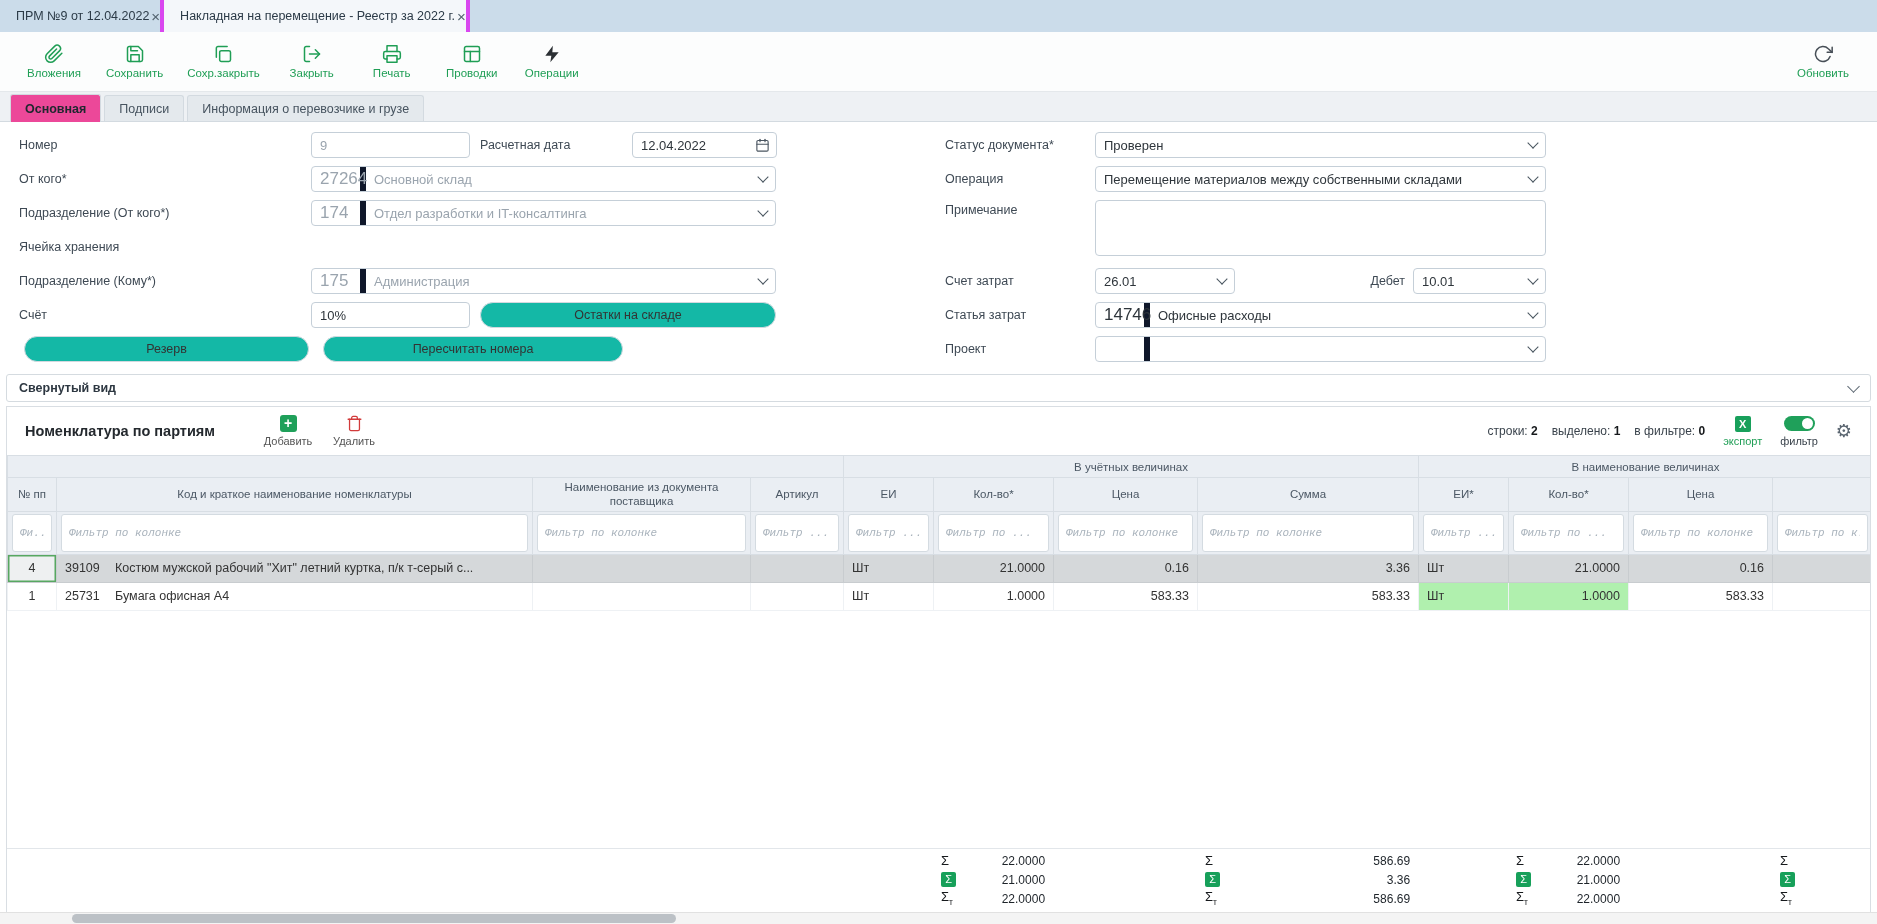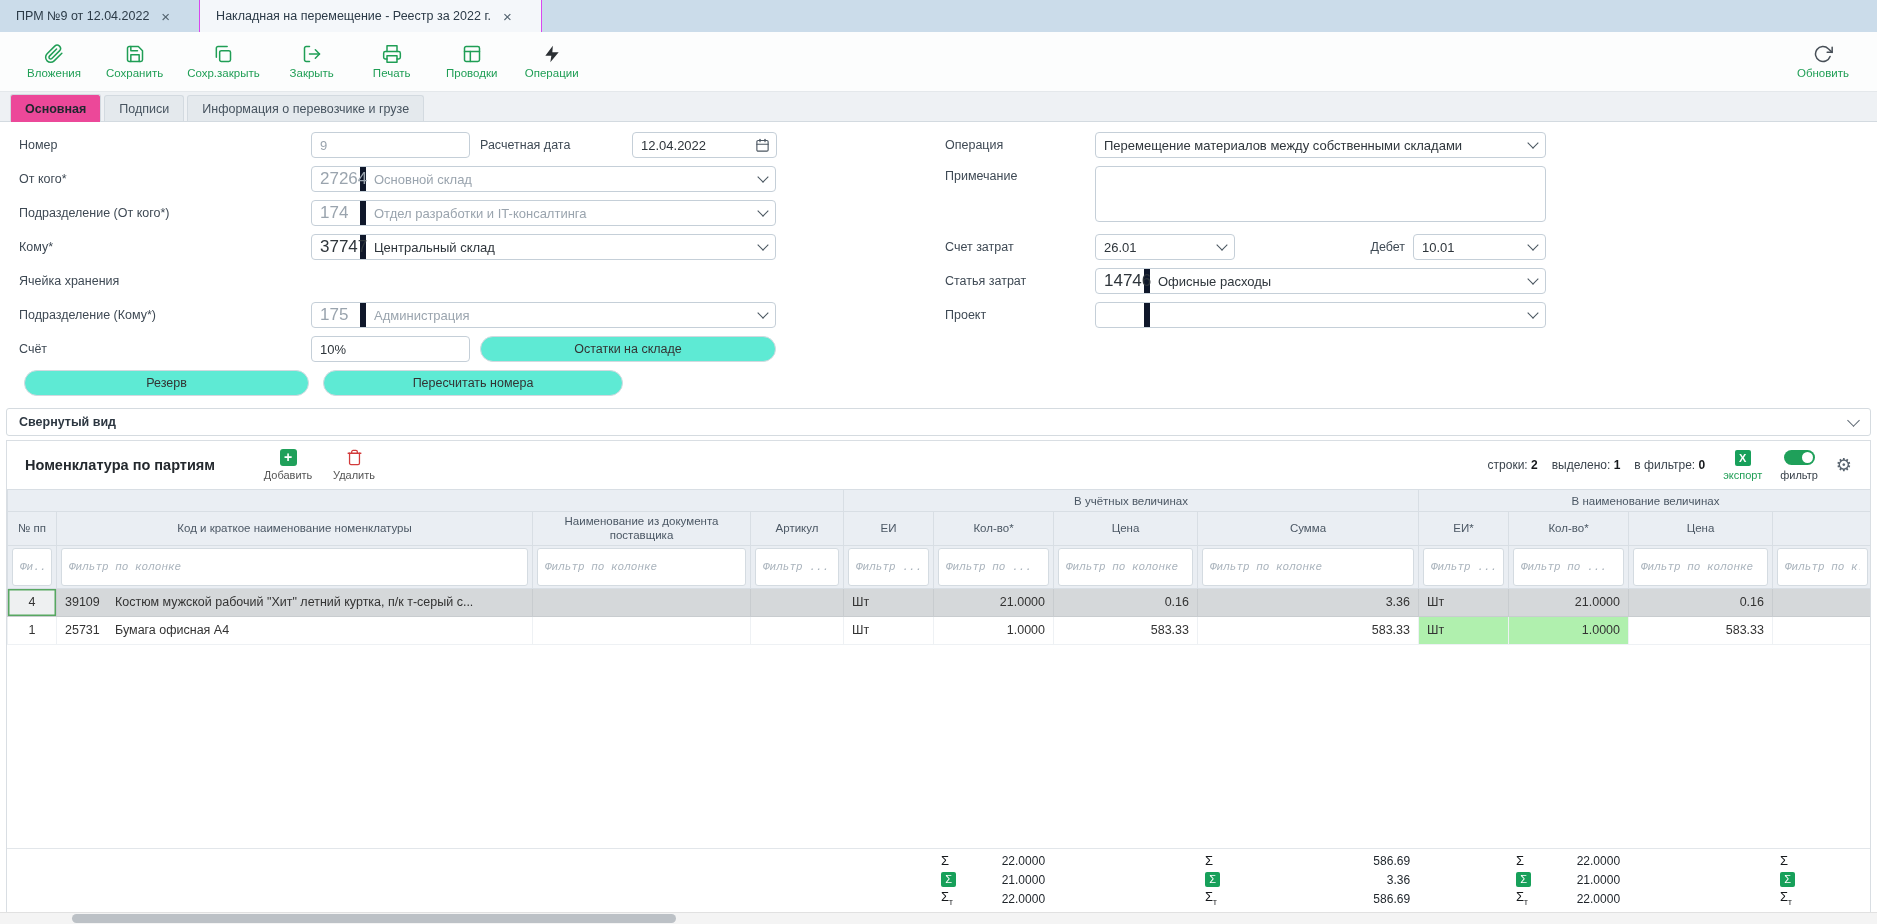--- a/index.html
+++ b/index.html
@@ -2,21 +2,21 @@
 <html><head>
 <meta charset="utf-8">
 <style>
   * { margin:0; padding:0; box-sizing:border-box; }
   html,body { width:1877px; height:924px; overflow:hidden; }
   body { font-family:"Liberation Sans", sans-serif; font-size:13px; color:#333; background:#fff; }
   .app { width:1877px; height:924px; display:flex; flex-direction:column; background:#fff; }
 
   
   .wtabs { height:32px; background:#cbdcea; display:flex; align-items:stretch; flex-shrink:0; }
-  .wtab { display:flex; align-items:center; gap:12px; padding:0 29px 0 16px; font-size:12.5px; color:#2b3a47; border-right:1px solid #d946ef; cursor:pointer; white-space:nowrap; }
+  .wtab { display:flex; align-items:center; gap:2px; padding:0 0 0 16px; font-size:12.5px; color:#2b3a47; border-right:4px solid #d946ef; cursor:pointer; white-space:nowrap; }
   .wtab.active { background:#f4f7fa; }
   .wtab .x { color:#51616d; font-size:15px; line-height:1; }
 
   
   .toolbar { height:60px; background:#fcfdfd; border-bottom:1px solid #e4e8eb; display:flex; align-items:center; padding:0 26px; gap:24px; flex-shrink:0; }
   .tbi { display:flex; flex-direction:column; align-items:center; gap:3px; min-width:56px; cursor:pointer; }
   .tbi .lbl { font-size:11.5px; color:#1f9e55; white-space:nowrap; }
   .toolbar .spacer { flex:1; }
 
   
@@ -40,21 +40,21 @@
   .inputbox.disabled input { color:#9aa4ae; }
   .combo { border:1px solid #c5cfd8; border-radius:4px; background:#fff; height:26px; display:flex; align-items:center; overflow:hidden; }
   .combo .code { width:54px; flex-shrink:0; padding-left:8px; font-size:17px; color:#2e353b; border-right:6px solid #0f172a; align-self:stretch; display:flex; align-items:center; }
   .combo .val { flex:1; padding-left:8px; font-size:13px; color:#2e353b; white-space:nowrap; overflow:hidden; }
   .combo.disabled .code, .combo.disabled .val { color:#9aa4ae; }
   .chev { width:24px; height:100%; display:flex; align-items:center; justify-content:center; flex-shrink:0; cursor:pointer; }
   .chev::before { content:""; width:7px; height:7px; border-right:1.6px solid #49555f; border-bottom:1.6px solid #49555f; transform:rotate(45deg); margin-top:-4px; }
   .datebox { width:145px; }
   .datebox .cal { padding:0 6px 0 2px; display:flex; align-items:center; }
   textarea.note { width:100%; height:56px; border:1px solid #c5cfd8; border-radius:4px; resize:none; outline:none; font:inherit; padding:4px 8px; }
-  .btn { height:26px; background:#5eead4; border:1px solid #d2d9df; border-radius:13px; font-size:12.5px; color:#333; display:flex; align-items:center; justify-content:center; cursor:pointer; white-space:nowrap; }
+  .btn { height:26px; background:#14b8a6; border:1px solid #d2d9df; border-radius:13px; font-size:12.5px; color:#333; display:flex; align-items:center; justify-content:center; cursor:pointer; white-space:nowrap; }
 
   
   .collapse-bar { margin:4px 6px; height:28px; border:1px solid #d5dbe0; border-radius:3px; display:flex; align-items:center; padding:0 12px; font-weight:700; font-size:12.5px; color:#2d3741; flex-shrink:0; background:#fff; }
   .collapse-bar .cchev { margin-left:auto; width:9px; height:9px; border-right:1.5px solid #5a6570; border-bottom:1.5px solid #5a6570; transform:rotate(45deg); margin-top:-4px; }
 
   
   .grid-wrap { flex:1; margin:0 6px; border:1px solid #d9dee3; border-bottom:none; display:flex; flex-direction:column; min-height:0; background:#fff; }
   .grid-toolbar { height:48px; display:flex; align-items:center; padding:0 18px; gap:0; flex-shrink:0; }
   .grid-title { font-size:14.5px; font-weight:700; color:#24292e; margin-right:40px; }
   .gt-btn { display:flex; flex-direction:column; align-items:center; gap:3px; width:66px; cursor:pointer; }
@@ -218,28 +218,20 @@
       </div>
       <div class="frow">
         <span class="flabel">Подразделение (От кого*)</span>
         <div class="combo disabled" style="flex:1;">
           <span class="code">174</span>
           <span class="val">Отдел разработки и IT-консалтинга</span>
           <span class="chev"></span>
         </div>
       </div>
       <div class="frow">
-        <span class="flabel">Кому*</span>
-        <div class="combo" style="flex:1;">
-          <span class="code">37747</span>
-          <span class="val">Центральный склад</span>
-          <span class="chev"></span>
-        </div>
-      </div>
-      <div class="frow">
         <span class="flabel">Ячейка хранения</span>
       </div>
       <div class="frow">
         <span class="flabel">Подразделение (Кому*)</span>
         <div class="combo disabled" style="flex:1;">
           <span class="code">175</span>
           <span class="val">Администрация</span>
           <span class="chev"></span>
         </div>
       </div>
@@ -252,20 +244,27 @@
           <div class="btn" style="margin-left:10px; width:296px;">Остатки на складе</div>
         </div>
       </div>
       <div class="frow">
         <div class="btn" style="margin-left:5px; width:285px;">Резерв</div>
         <div class="btn" style="margin-left:14px; width:300px;">Пересчитать номера</div>
       </div>
     </div>
 
     <div class="fright">
+      <div class="frow">
+        <span class="flabel">Статус документа*</span>
+        <div class="combo" style="flex:1;">
+          <span class="val">Проверен</span>
+          <span class="chev"></span>
+        </div>
+      </div>
       <div class="frow">
         <span class="flabel">Операция</span>
         <div class="combo" style="flex:1;">
           <span class="val">Перемещение материалов между собственными складами</span>
           <span class="chev"></span>
         </div>
       </div>
       <div class="frow tall">
         <span class="flabel">Примечание</span>
         <textarea class="note" style=""></textarea>

